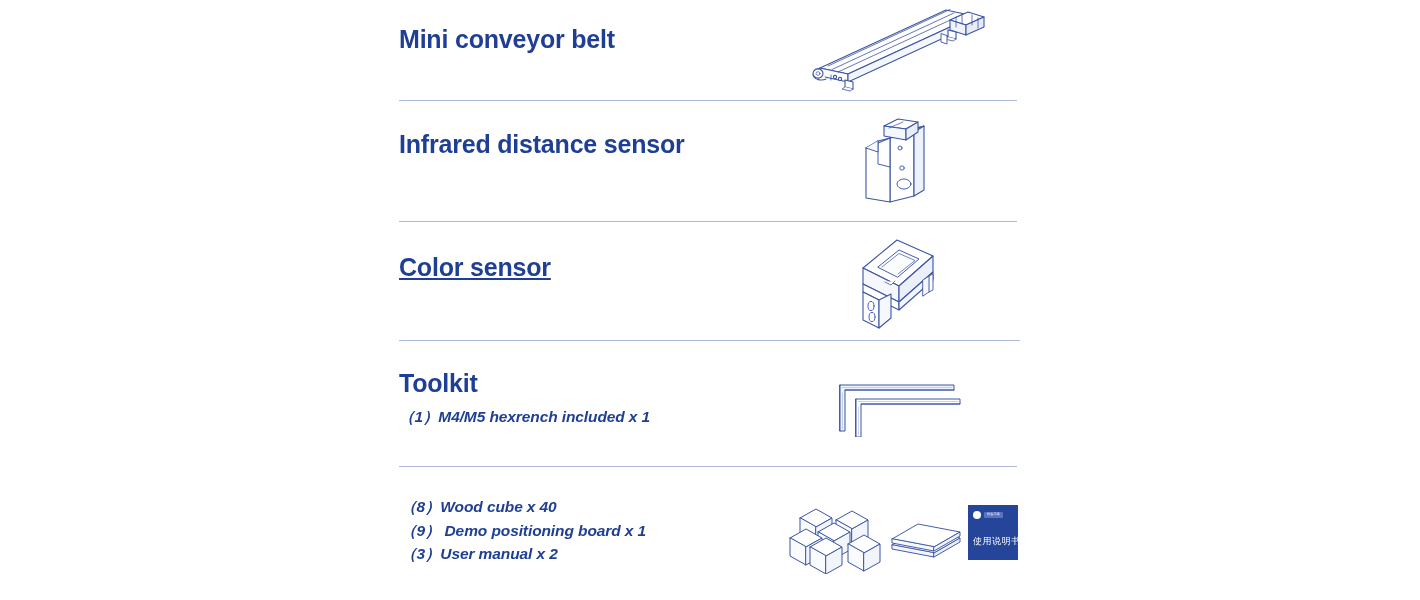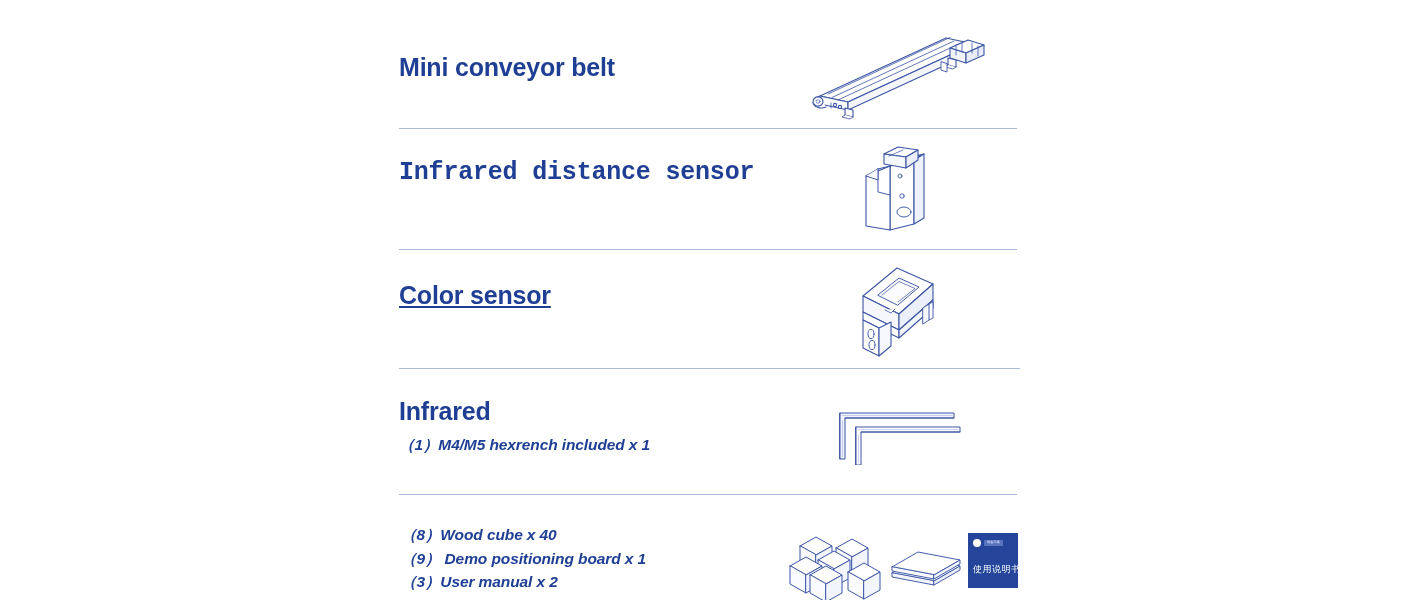--- a/index.html
+++ b/index.html
@@ -11,21 +11,20 @@
     width: 1420px;
     height: 600px;
     position: relative;
     overflow: hidden;
     font-family: "Liberation Sans", sans-serif;
     color: #1f3f94;
   }
   .sheet {
     position: absolute;
     inset: 0;
-    margin-top: 28px;
   }
   .row {
     position: absolute;
     left: 0;
     width: 1420px;
   }
   .text-col {
     position: absolute;
     left: 399px;
     top: 0;
@@ -142,21 +141,21 @@
         <path d="M150 33 L147 35 L155 37 L158 35" fill="#ffffff" stroke-width="0.8"></path>
 
         <path d="M143 30 L143 38 L149 40 L149 32 Z" fill="#ffffff" stroke-width="0.9"></path>
       </svg>
     </div>
 
     <div class="divider" style="left:399px;top:100px;width:618px;"></div>
   </div>
 
   <div class="row" style="top:104px;height:118px;">
-    <div class="text-col" style="top:27px;font-family:Liberation Mono, monospace;">
+    <div class="text-col" style="top:27px;">
       <div class="heading">Infrared distance sensor</div>
     </div>
 
     <div class="art" style="left:858px;top:10px;">
       <svg width="70" height="92" viewBox="0 0 70 92" fill="none" stroke="#3c55a5" stroke-width="1.1" stroke-linejoin="round" stroke-linecap="round">
 
         <path d="M32 24 L32 88 L56 82 L56 18 Z" fill="#ffffff"></path>
 
         <path d="M32 24 L44 17 L66 12 L56 18 Z" fill="#f6f8fd"></path>
 
@@ -216,21 +215,21 @@
         <path d="M84 48 L88 46 L88 62 L84 64 Z" fill="#ffffff" stroke-width="0.9"></path>
         <path d="M78 52 L84 48 L84 64 L78 68 Z" fill="#f6f8fd" stroke-width="0.9"></path>
       </svg>
     </div>
 
     <div class="divider" style="left:399px;top:118px;width:621px;"></div>
   </div>
 
   <div class="row" style="top:341px;height:125px;">
     <div class="text-col" style="top:29px;">
-      <div class="heading">Infrared</div>
+      <div class="heading">Toolkit</div>
       <div class="sub-list">
         <div class="sub-item">（1）M4/M5 hexrench included x 1</div>
       </div>
     </div>
 
     <div class="art" style="left:830px;top:40px;">
       <svg width="134" height="56" viewBox="0 0 134 56" fill="none" stroke="#3c55a5" stroke-width="1" stroke-linejoin="round" stroke-linecap="round">
 
         <path d="M10 4 L124 4 L124 9 L15 9 L15 50 L10 50 Z" fill="#f0f3fc"></path>
         <path d="M10 4 L10 50" stroke-width="0.9"></path>

